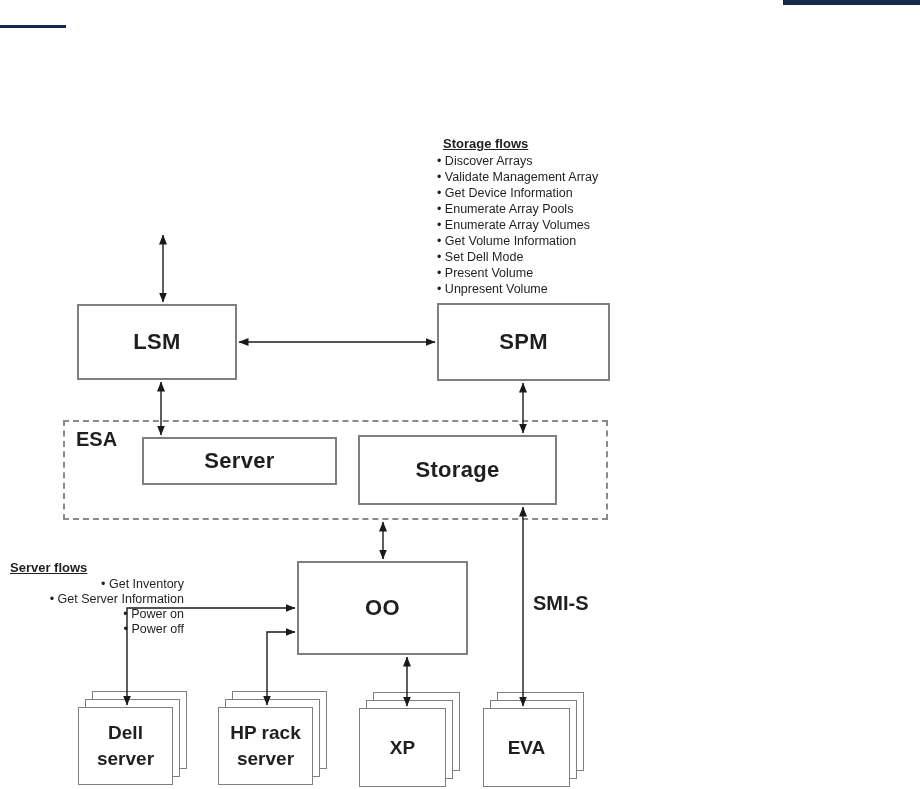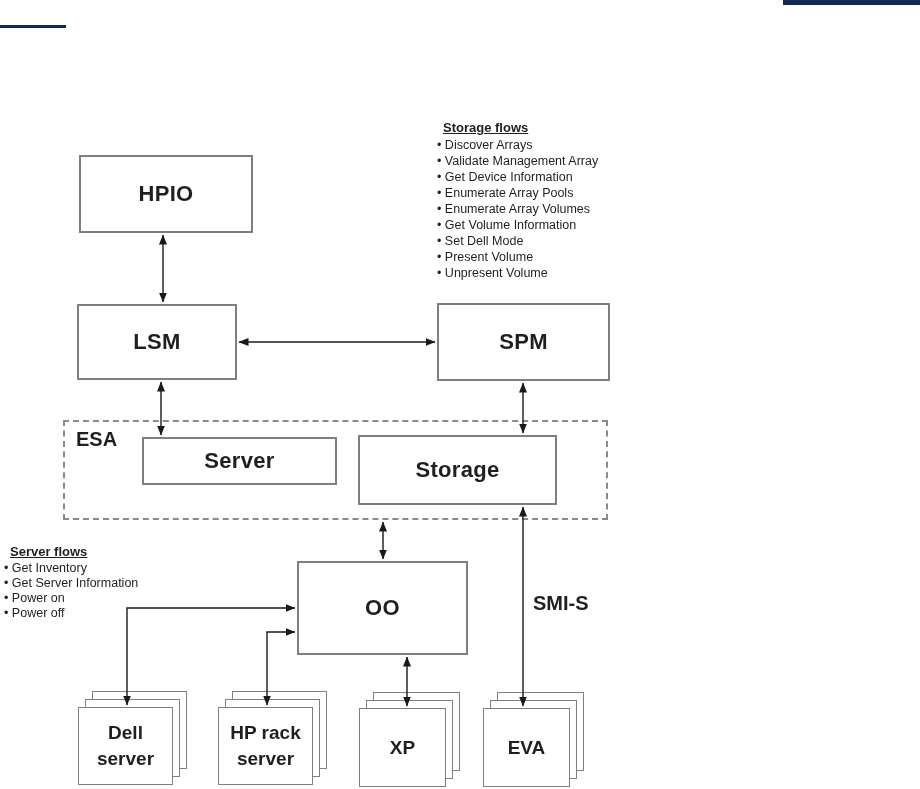--- a/index.html
+++ b/index.html
@@ -39,51 +39,48 @@
   .stack .l1 {
     left:0; top:16px; display:flex; align-items:center; justify-content:center;
     text-align:center; font-weight:bold; font-size:19px; line-height:1.35; padding:0 4px;
   }
   #stack-dell { left:78px;  top:691px; }
   #stack-hp   { left:218px; top:691px; }
   #stack-xp   { left:359px; top:692px; }
   #stack-eva  { left:483px; top:692px; }
   #stack-xp .layer, #stack-eva .layer { width:87px; height:79px; }
 
-  .flows { position:absolute; }
+  .flows { position:absolute;margin-top:16px; }
   #storage-flows { left:437px; top:120px; width:220px; }
   #server-flows  { left:4px;   top:544px; width:180px; }
   .flows .flows-title {
     margin:0 0 2px 6px; font-size:13px; font-weight:bold; text-decoration:underline;
   }
   .flows ul { list-style:none; margin:0; padding:0; font-size:12.5px; }
   .flows li::before { content:"• "; }
   #storage-flows li { line-height:16px; }
-  #server-flows  li { line-height:15px; }
+  #server-flows  li { line-height:15px;text-align:right; }
 
   .smis-label { position:absolute; left:533px; top:592px; font-weight:bold; font-size:20px;text-align:right; }
 
   svg.connectors {
     position:absolute; left:0; top:0; width:920px; height:789px;
     pointer-events:none; color:#1a1a1a;
   }
   svg.connectors path.conn { fill:none; stroke:currentColor; stroke-width:1.4px; }
   svg.connectors .arrowhead { fill:currentColor; }
 </style>
 </head>
 <body>
 
 <div class="canvas">
 
   <div id="bar-left" class="accent-bar" style="background-color: rgb(19, 41, 78);"></div>
   <div id="bar-right" class="accent-bar" style="background-color: rgb(19, 41, 78);"></div>
 
-  <div id="box-hpio" class="box">
-    <span>HPIO</span>
-  </div>
   <div id="box-lsm" class="box">
     <span>LSM</span>
   </div>
   <div id="box-spm" class="box">
     <span>SPM</span>
   </div>
 
   <div class="esa-box">
     <span class="esa-label">ESA</span>
   </div>

